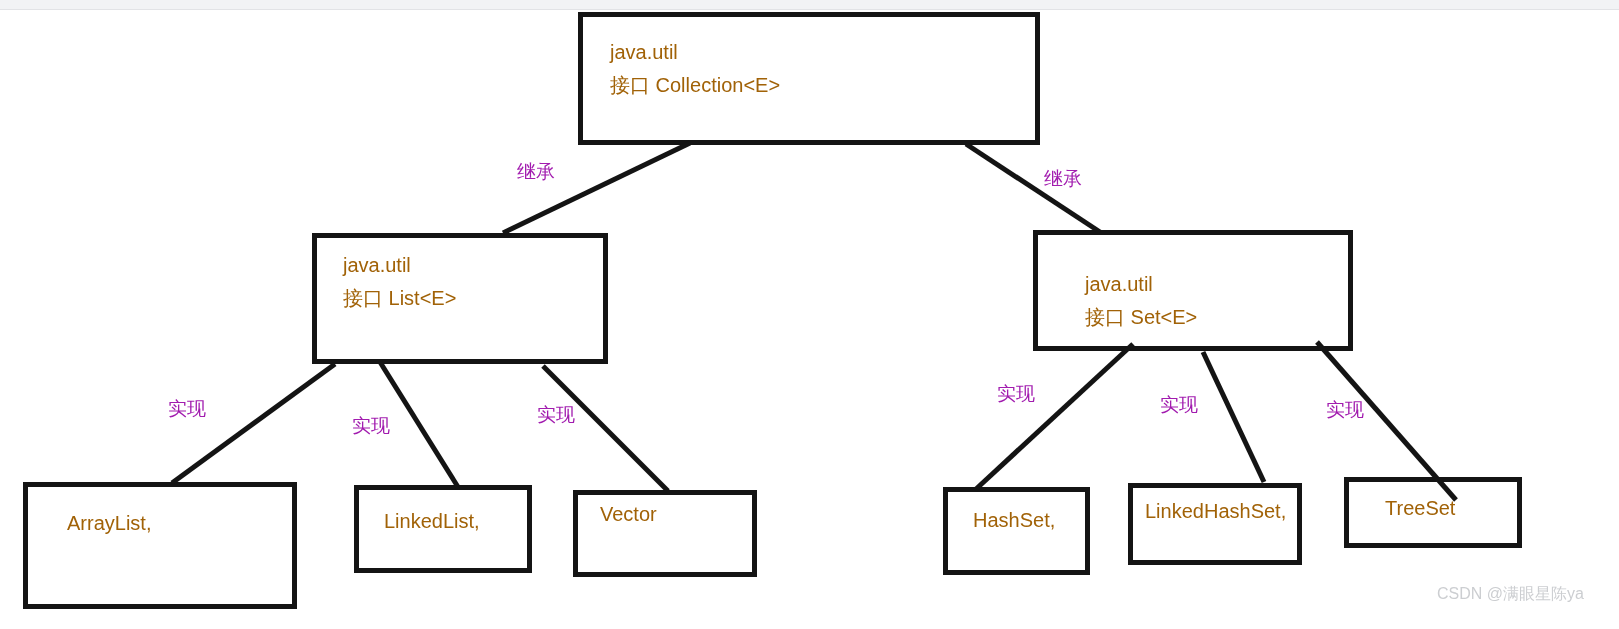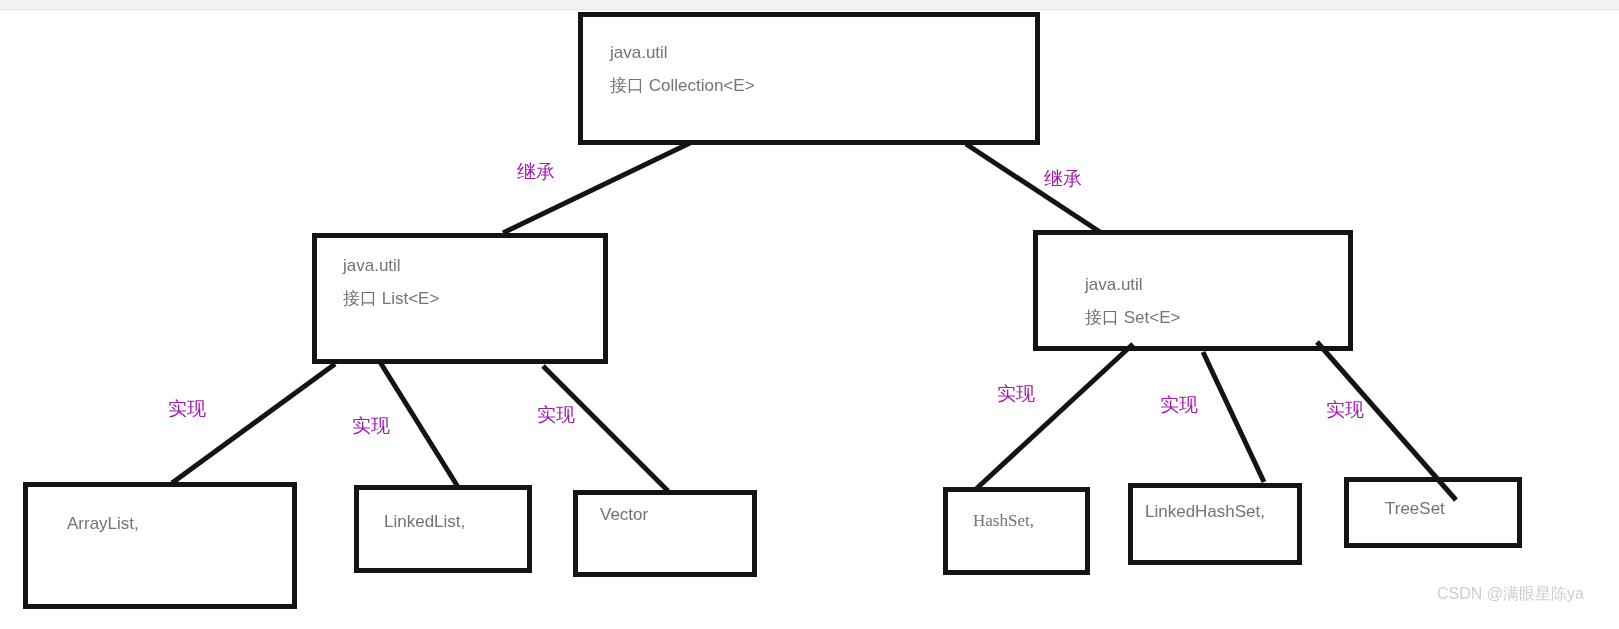--- a/index.html
+++ b/index.html
@@ -15,23 +15,23 @@
     background:#f2f3f5;border-bottom:1px solid #e2e3e6;
   }
   .node{
     position:absolute;
     box-sizing:border-box;
     background:#ffffff;
     border:5px solid #141414;
     z-index:2;
   }
   .node-line{
-    font-size:17px;
+    font-size:20px;
     line-height:33px;
-    color:#737373;
+    color:#a16207;
     white-space:nowrap;
   }
   .edge-label{
     position:absolute;
     font-size:19px;
     line-height:21px;
     color:#a21caf;
     white-space:nowrap;
     z-index:3;
   }
@@ -78,21 +78,21 @@
     </div>
     <div class="node" style="left: 23px; top: 482px; width: 274px; height: 127px; padding-left: 39px; padding-top: 20px; border-color: rgb(20, 20, 20);">
       <div class="node-line">ArrayList,</div>
     </div>
     <div class="node" style="left: 354px; top: 485px; width: 178px; height: 88px; padding-left: 25px; padding-top: 15px; border-color: rgb(20, 20, 20);">
       <div class="node-line">LinkedList,</div>
     </div>
     <div class="node" style="left: 573px; top: 490px; width: 184px; height: 87px; padding-left: 22px; padding-top: 3px; border-color: rgb(20, 20, 20);">
       <div class="node-line">Vector</div>
     </div>
-    <div class="node" style="left: 943px; top: 487px; width: 147px; height: 88px; padding-left: 25px; padding-top: 12px; border-color: rgb(20, 20, 20); font-family: Liberation Serif, serif;">
+    <div class="node" style="left: 943px; top: 487px; width: 147px; height: 88px; padding-left: 25px; padding-top: 12px; border-color: rgb(20, 20, 20);">
       <div class="node-line">HashSet,</div>
     </div>
     <div class="node" style="left: 1128px; top: 483px; width: 174px; height: 82px; padding-left: 12px; padding-top: 7px; border-color: rgb(20, 20, 20);">
       <div class="node-line">LinkedHashSet,</div>
     </div>
     <div class="node" style="left: 1344px; top: 477px; width: 178px; height: 71px; padding-left: 36px; padding-top: 10px; border-color: rgb(20, 20, 20);">
       <div class="node-line">TreeSet</div>
     </div>
     <div class="edge-label" style="left: 517px; top: 161px;">继承</div>
     <div class="edge-label" style="left: 1044px; top: 168px;">继承</div>

